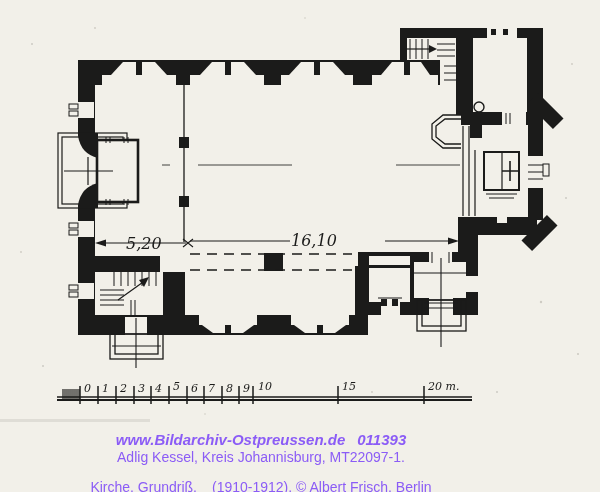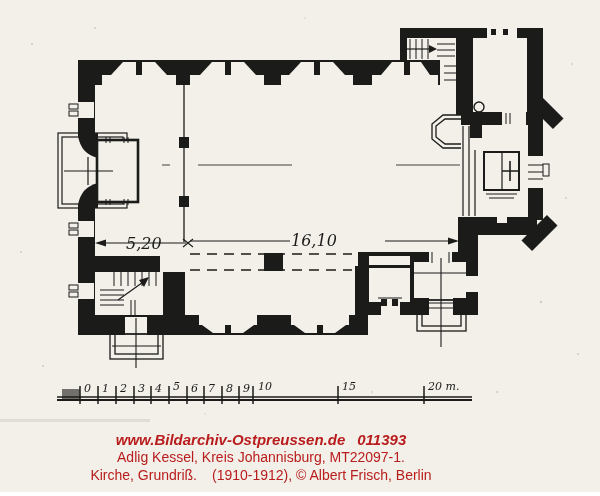--- a/index.html
+++ b/index.html
@@ -6,26 +6,26 @@
   .page{
     position:relative;
     width:600px;height:492px;
     background:#f2f0e9;
     overflow:hidden;
     font-family:"Liberation Sans",sans-serif;
   }
   .plan-svg{position:absolute;left:0;top:0;}
   .caption{
     position:absolute;left:0;width:522px;
-    text-align:center;color:#b91c1c;
+    text-align:center;color:#8b5cf6;
   }
   .caption-line1{top:431px;font:italic bold 15px "Liberation Sans",sans-serif;}
   .caption-line1 .archive-number{margin-left:12px;}
   .caption-line2{top:449px;font:14px "Liberation Sans",sans-serif;}
-  .caption-line3{top:467px;font:14px "Liberation Sans",sans-serif;}
+  .caption-line3{top:479px;font:14px "Liberation Sans",sans-serif;}
   .caption-line3 .credit{margin-left:15px;}
   .hand{font-family:"DejaVu Serif",serif;font-style:italic;fill:#1b1b1a;}
 </style>
 </head>
 <body>
 
 <div class="page">
 
 <svg class="plan-svg" width="600" height="425" viewBox="0 0 600 425">
 

